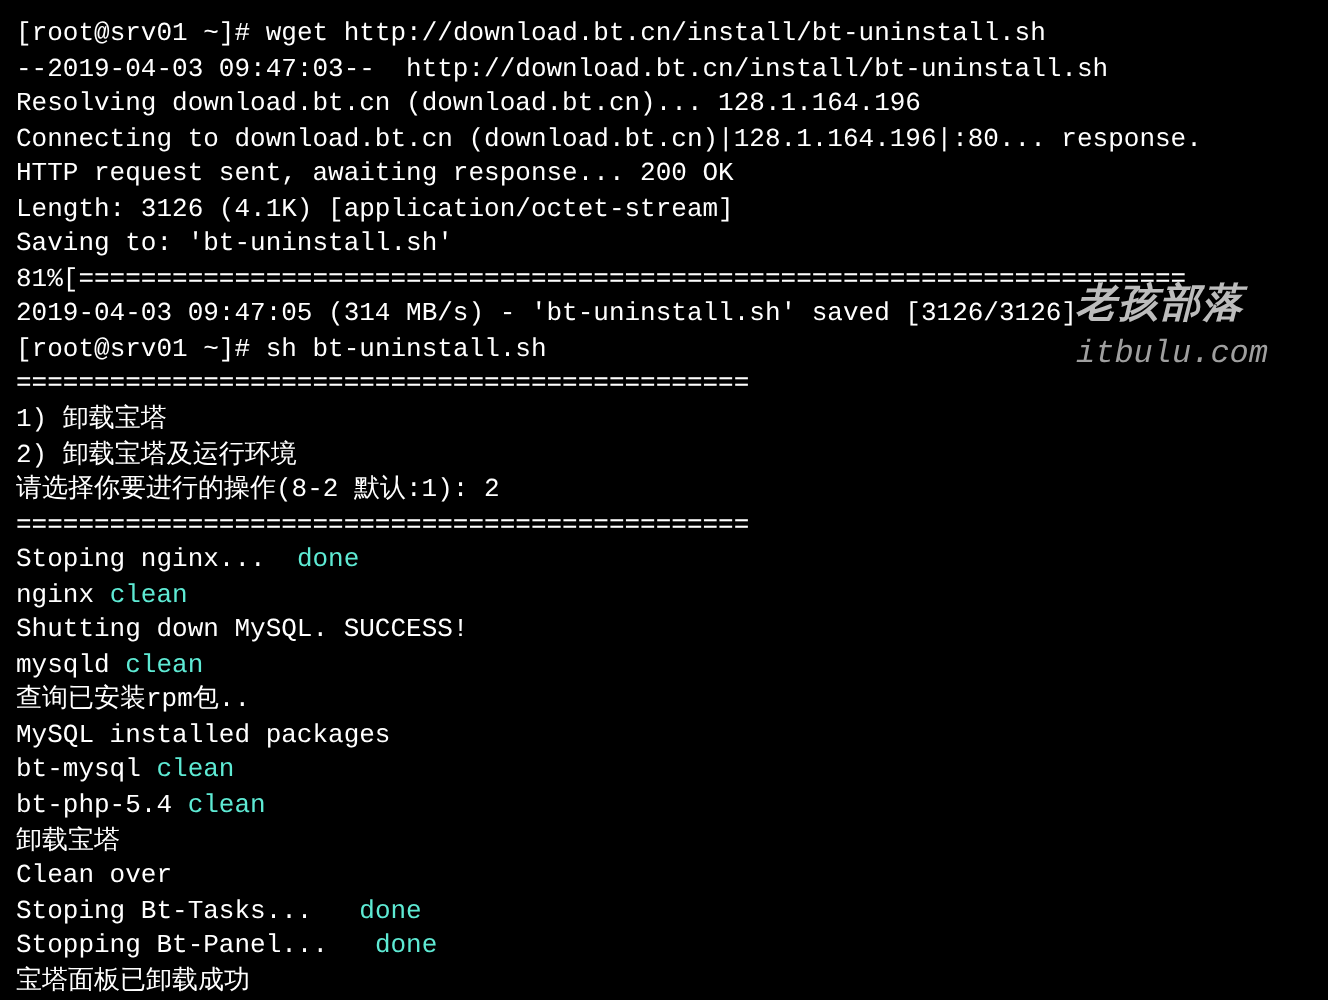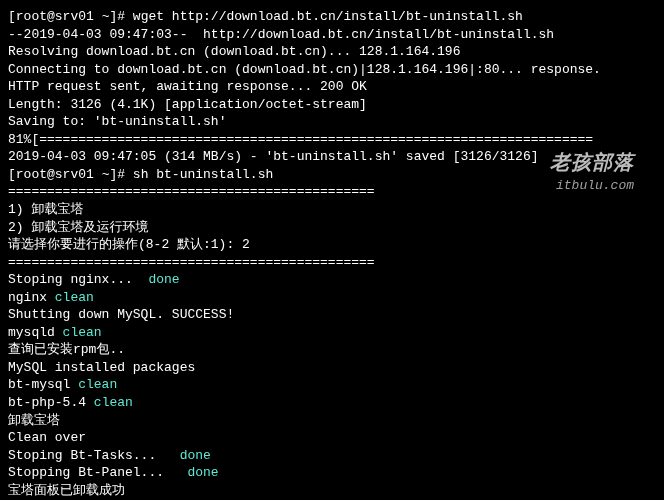--- a/index.html
+++ b/index.html
@@ -15,35 +15,33 @@
     box-sizing: border-box;
     overflow: hidden;
     position: relative;
   }
   .line { white-space: pre; }
   .green { color: #5eead4; }
   .watermark {
     position: absolute;
     top: 140px;
     right: 30px;
-    text-align: right;
     opacity: 0.85;
     pointer-events: none;
-    margin-top: 10px;
   }
   .watermark .wm-top {
     font-style: italic;
     font-weight: bold;
     font-size: 20px;
     color: #ddd;
     letter-spacing: 1px;
   }
   .watermark .wm-bottom {
     font-style: italic;
-    font-size: 13px;
+    font-size: 16px;
     color: #bbb;
   }
 </style>
 </head>
 <body>
 
 <div class="line"><span>[</span><span>root@srv01</span><span> ~]#</span><span> wget http://download.bt.cn/install/bt-uninstall.sh</span></div>
 <div class="line">--2019-04-03 09:47:03--  http://download.bt.cn/install/bt-uninstall.sh</div>
 <div class="line">Resolving download.bt.cn (download.bt.cn)... 128.1.164.196</div>
 <div class="line">Connecting to download.bt.cn (download.bt.cn)|128.1.164.196|:80... response.</div>

